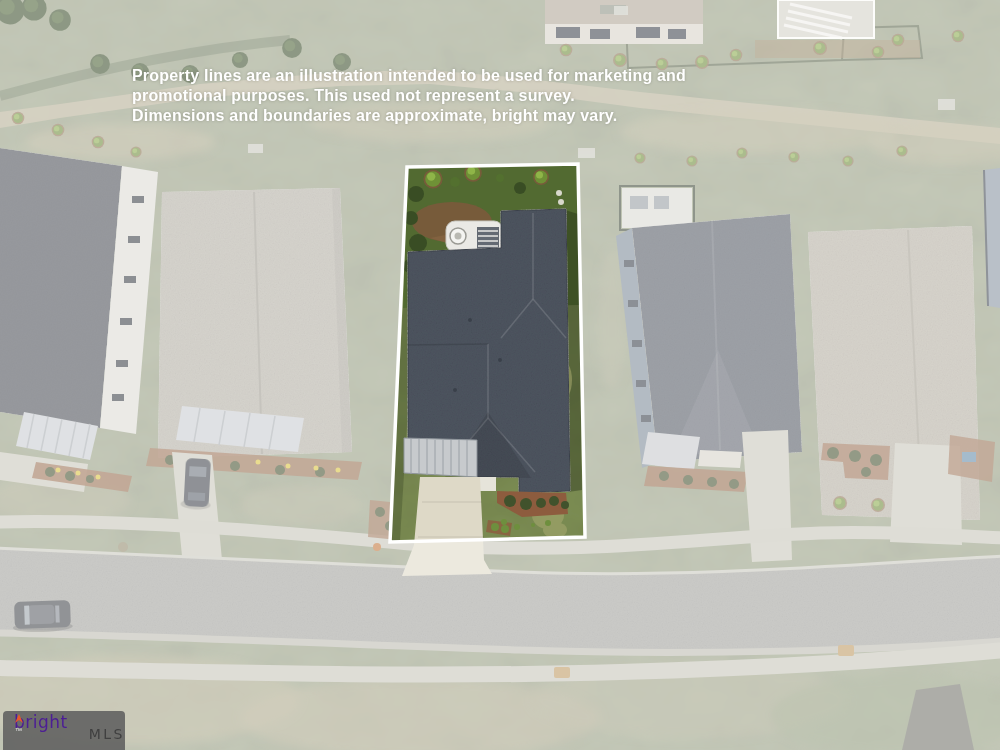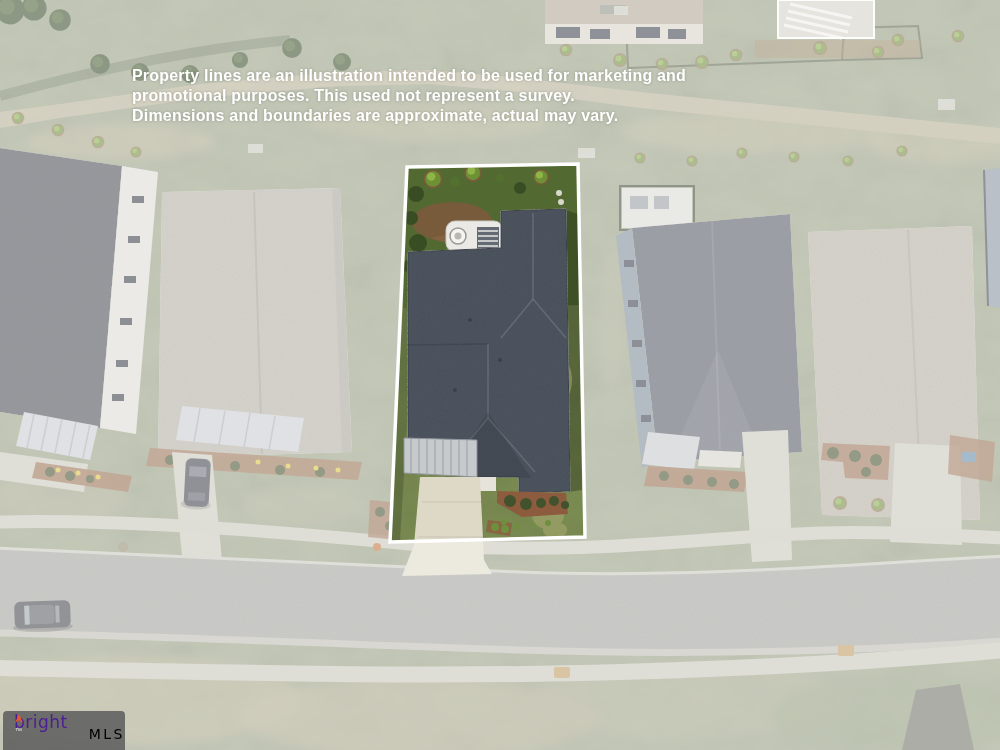--- a/index.html
+++ b/index.html
@@ -21,21 +21,21 @@
     display:flex;align-items:center;padding-left:11px;box-sizing:border-box;
   }
   .brand-wrap{position:relative;display:inline-block;line-height:1;}
   .brand{
     font-family:"DejaVu Sans",sans-serif;font-size:17px;font-weight:500;
     color:#4c1d95;letter-spacing:.5px;
   }
   .flame{position:absolute;right:-1px;top:-6px;}
   .tm{position:relative;top:-11px;font-size:7px;color:#fff;opacity:.85;margin-left:1px;}
   .suffix{
-    font-family:"DejaVu Sans",sans-serif;font-size:14px;color:#000000;
+    font-family:"DejaVu Sans",sans-serif;font-size:14px;color:#404040;
     letter-spacing:2.5px;margin-left:12px;padding-top:7px;
   }
 </style>
 </head>
 <body>
 
 <div class="stage">
 
 <svg width="1000" height="750" viewBox="0 0 1000 750">
   <defs>
@@ -399,21 +399,21 @@
   </g>
 
   <path fill-rule="evenodd" fill="rgba(255,255,255,0.42)" d="M0,0 H1000 V750 H0 Z M407,167 L390,542 L585,537 L578,164 Z"></path>
 
   <polygon points="407,167 578,164 585,537 390,542" fill="none" stroke="#FFFFFF" stroke-width="3.5" stroke-linejoin="miter"></polygon>
 </svg>
 
   <div class="disclaimer">
     <div>Property lines are an illustration intended to be used for marketing and</div>
     <div>promotional purposes. This used not represent a survey.</div>
-    <div>Dimensions and boundaries are approximate, actual may vary.</div>
+    <div>Dimensions and boundaries are approximate, bright may vary.</div>
   </div>
 
   <div class="mls-logo">
     <span class="brand-wrap">
       <span class="brand">bright</span>
       <svg class="flame" width="10" height="9" viewBox="0 0 10 9">
         <polygon points="1,9 5,0 9,9 5,6" fill="#E8582A"></polygon>
       </svg>
       <span class="tm">™</span>
     </span>

